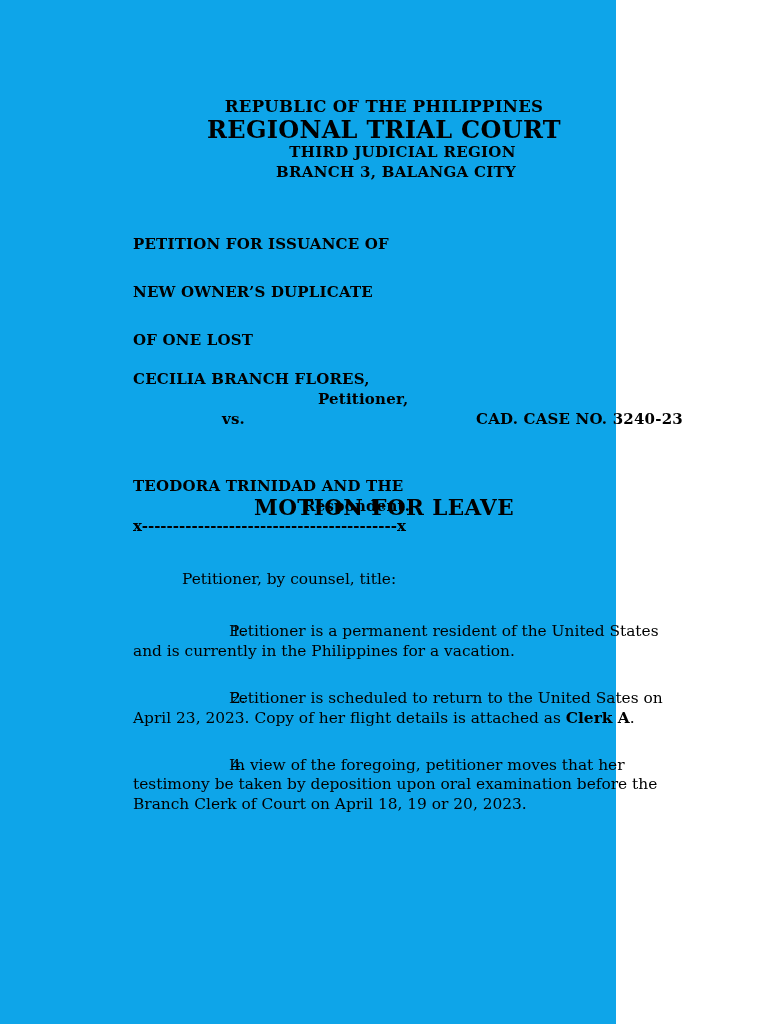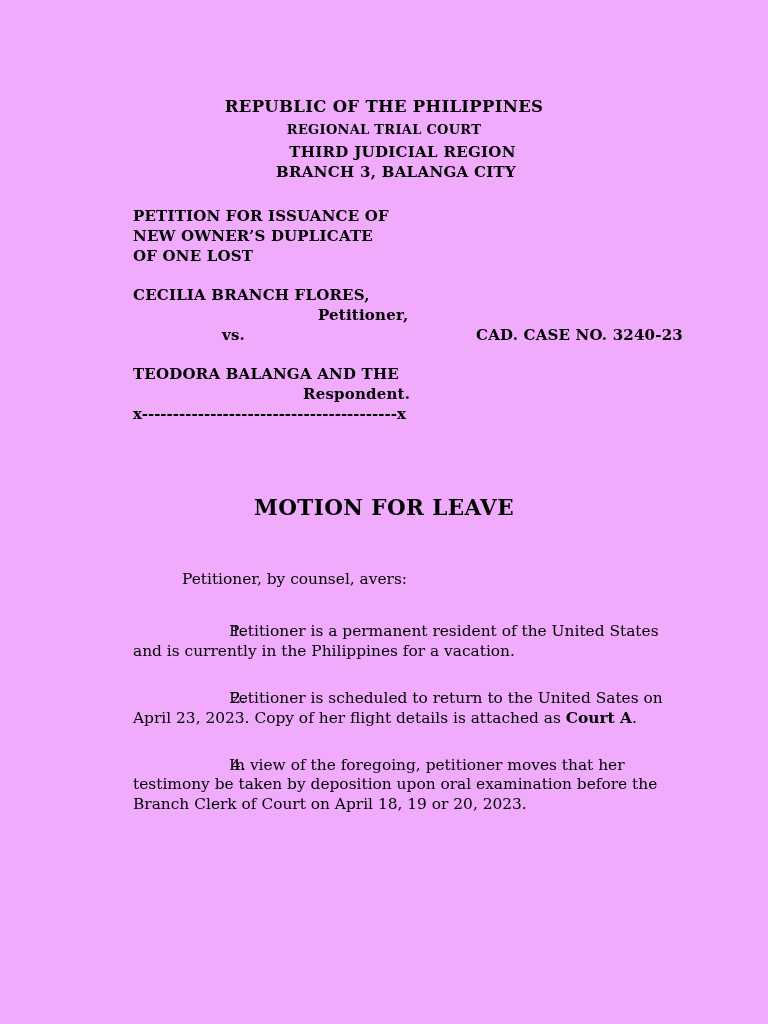--- a/index.html
+++ b/index.html
@@ -14,55 +14,55 @@
     position: relative;
     overflow: hidden;
     font-family: "DejaVu Serif", "Liberation Serif", serif;
     color: #000000;
     -webkit-font-smoothing: none;
   }
 
   .page {
     position: absolute;
     left: 0; top: 0;
-    width: 768px;
+    width: 616px;
     height: 1024px;
-    background: #f0abfc;
+    background: #0ea5e9;
   }
 
   
   .court-header {
     position: absolute;
     left: 0;
     top: 96px;
     width: 768px;
     text-align: center;
   }
   .court-header .hdr-line {
     font-weight: bold;
     letter-spacing: 0.3px;
     white-space: nowrap;
   }
   .hdr-1 { font-size: 16.5px; line-height: 21px; }
-  .hdr-2 { font-size: 13px;   line-height: 25px; letter-spacing: 0.8px; }
+  .hdr-2 { font-size: 24px;   line-height: 25px; letter-spacing: 0.8px; }
   .hdr-3 { font-size: 15px;   line-height: 20px; margin-left: 37px; }
   .hdr-4 { font-size: 15px;   line-height: 20px; margin-left: 24px; }
 
   
   .caption {
     position: absolute;
     left: 133px;
     top: 206px;
     width: 600px;
     font-size: 15px;
     font-weight: bold;
     line-height: 20px;
     letter-spacing: 0.2px;
   }
-  .caption .cap-line { white-space: nowrap; }
+  .caption .cap-line { white-space: nowrap; margin-top: 28px; }
 
   .cap-gap { height: 19px; }
 
   .party-row {
     position: relative;
     white-space: nowrap;
   }
   .indent-petitioner { padding-left: 185px; }
   .indent-vs         { padding-left: 89px; }
   .indent-respondent { padding-left: 170px; }
@@ -147,41 +147,41 @@
 
     <div class="party-row indent-petitioner">Petitioner,</div>
 
     <div class="party-row indent-vs">
       <span>vs.</span>
       <span class="case-no">CAD. CASE NO. 3240-23</span>
     </div>
 
     <div class="cap-gap"></div>
 
-    <div class="cap-line">TEODORA BALANGA AND THE</div>
+    <div class="cap-line">TEODORA TRINIDAD AND THE</div>
 
     <div class="party-row indent-respondent">Respondent.</div>
 
     <div class="sep-line">x-----------------------------------------x</div>
   </div>
 
   <div class="doc-title">
     <div class="t-line">MOTION FOR LEAVE</div>
   </div>
 
   <div class="body-text">
 
-    <p class="para-lead">Petitioner, by counsel, avers:</p>
+    <p class="para-lead">Petitioner, by counsel, title:</p>
 
     <p class="numbered">
       <span class="num-tab">1.</span><span>Petitioner is a permanent resident of the United States and is currently in the Philippines for a vacation.</span>
     </p>
 
     <p class="numbered">
-      <span class="num-tab">2.</span><span>Petitioner is scheduled to return to the United Sates on April 23, 2023. Copy of her flight details is attached as </span><span class="bold-inline">Court A</span><span>.</span>
+      <span class="num-tab">2.</span><span>Petitioner is scheduled to return to the United Sates on April 23, 2023. Copy of her flight details is attached as </span><span class="bold-inline">Clerk A</span><span>.</span>
     </p>
 
 
     <p class="numbered">
       <span class="num-tab">4.</span><span>In view of the foregoing, petitioner moves that her testimony be taken by deposition upon oral examination before the Branch Clerk of Court on April 18, 19 or 20, 2023.</span>
     </p>
 
   </div>
 
 </div>

